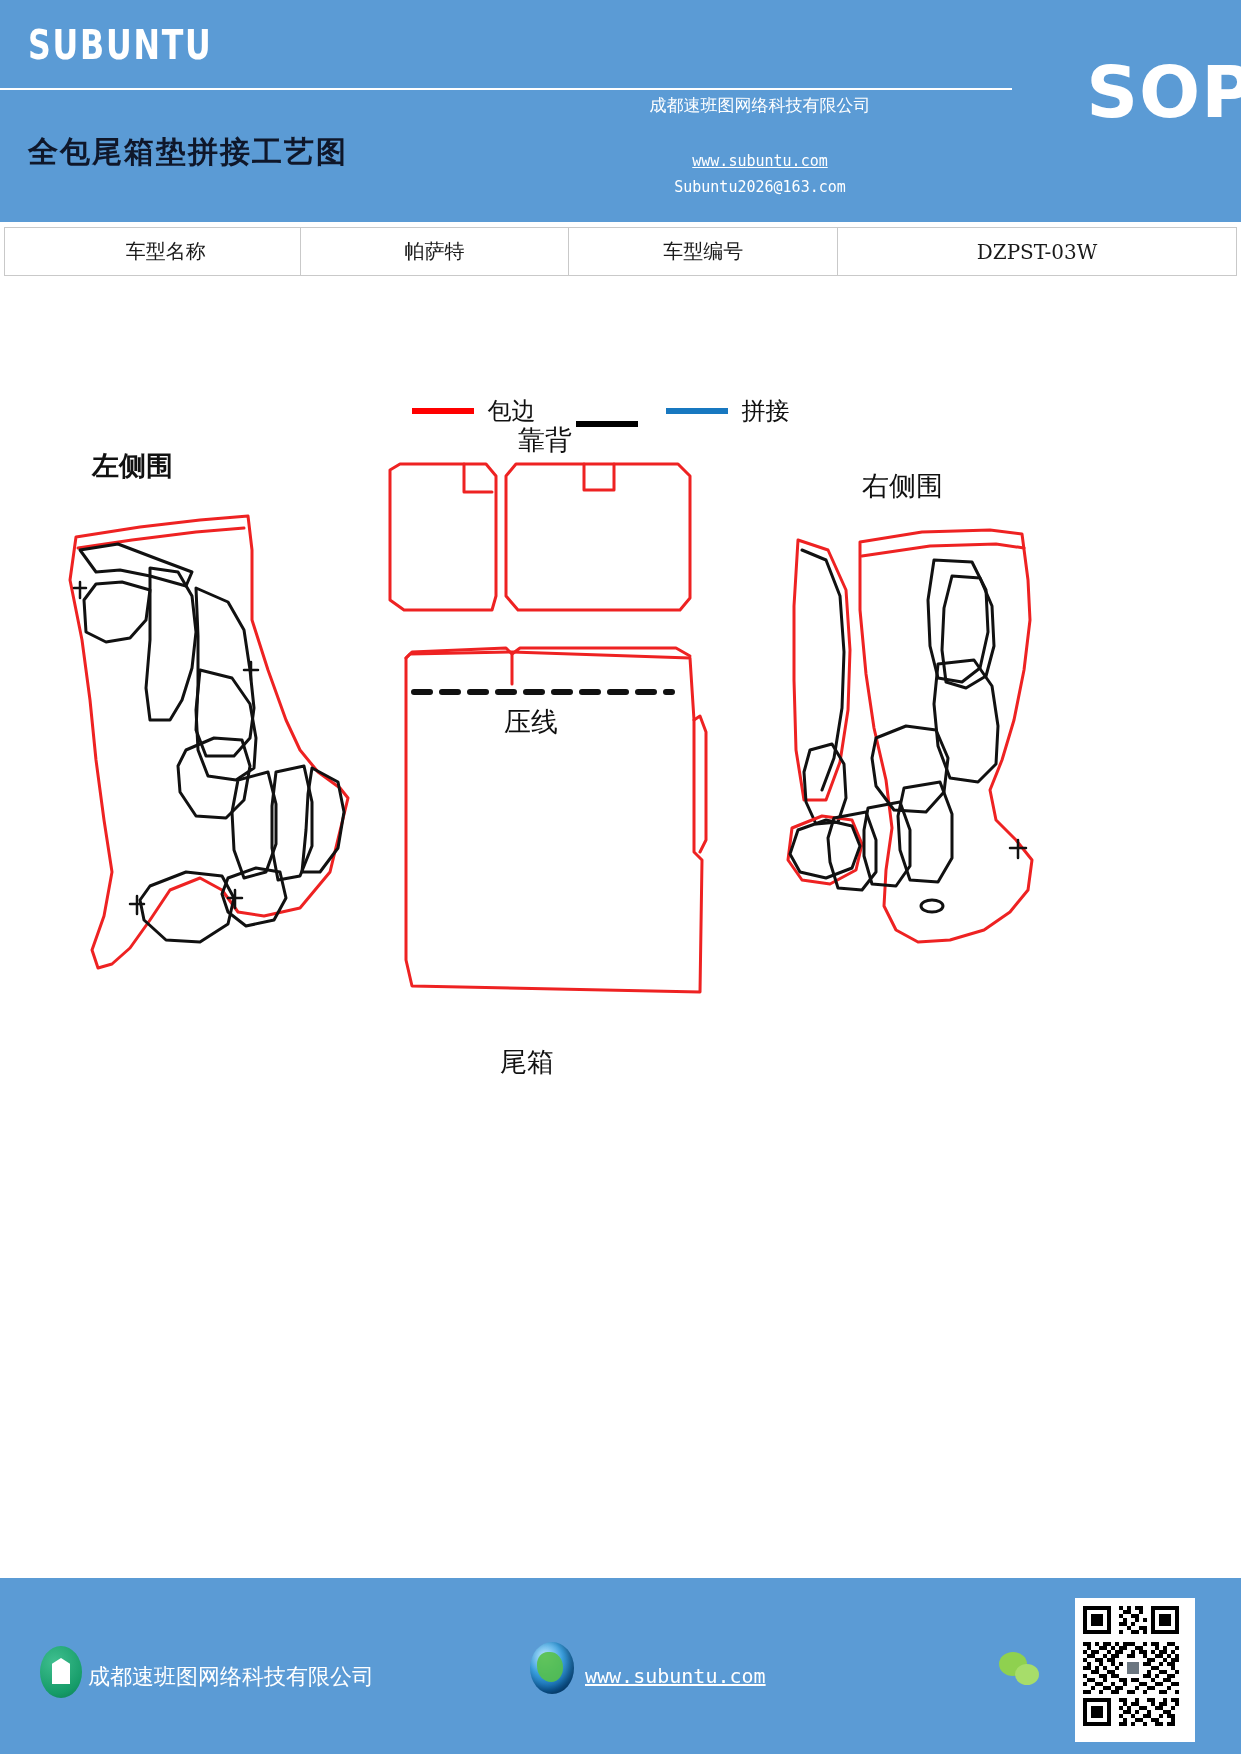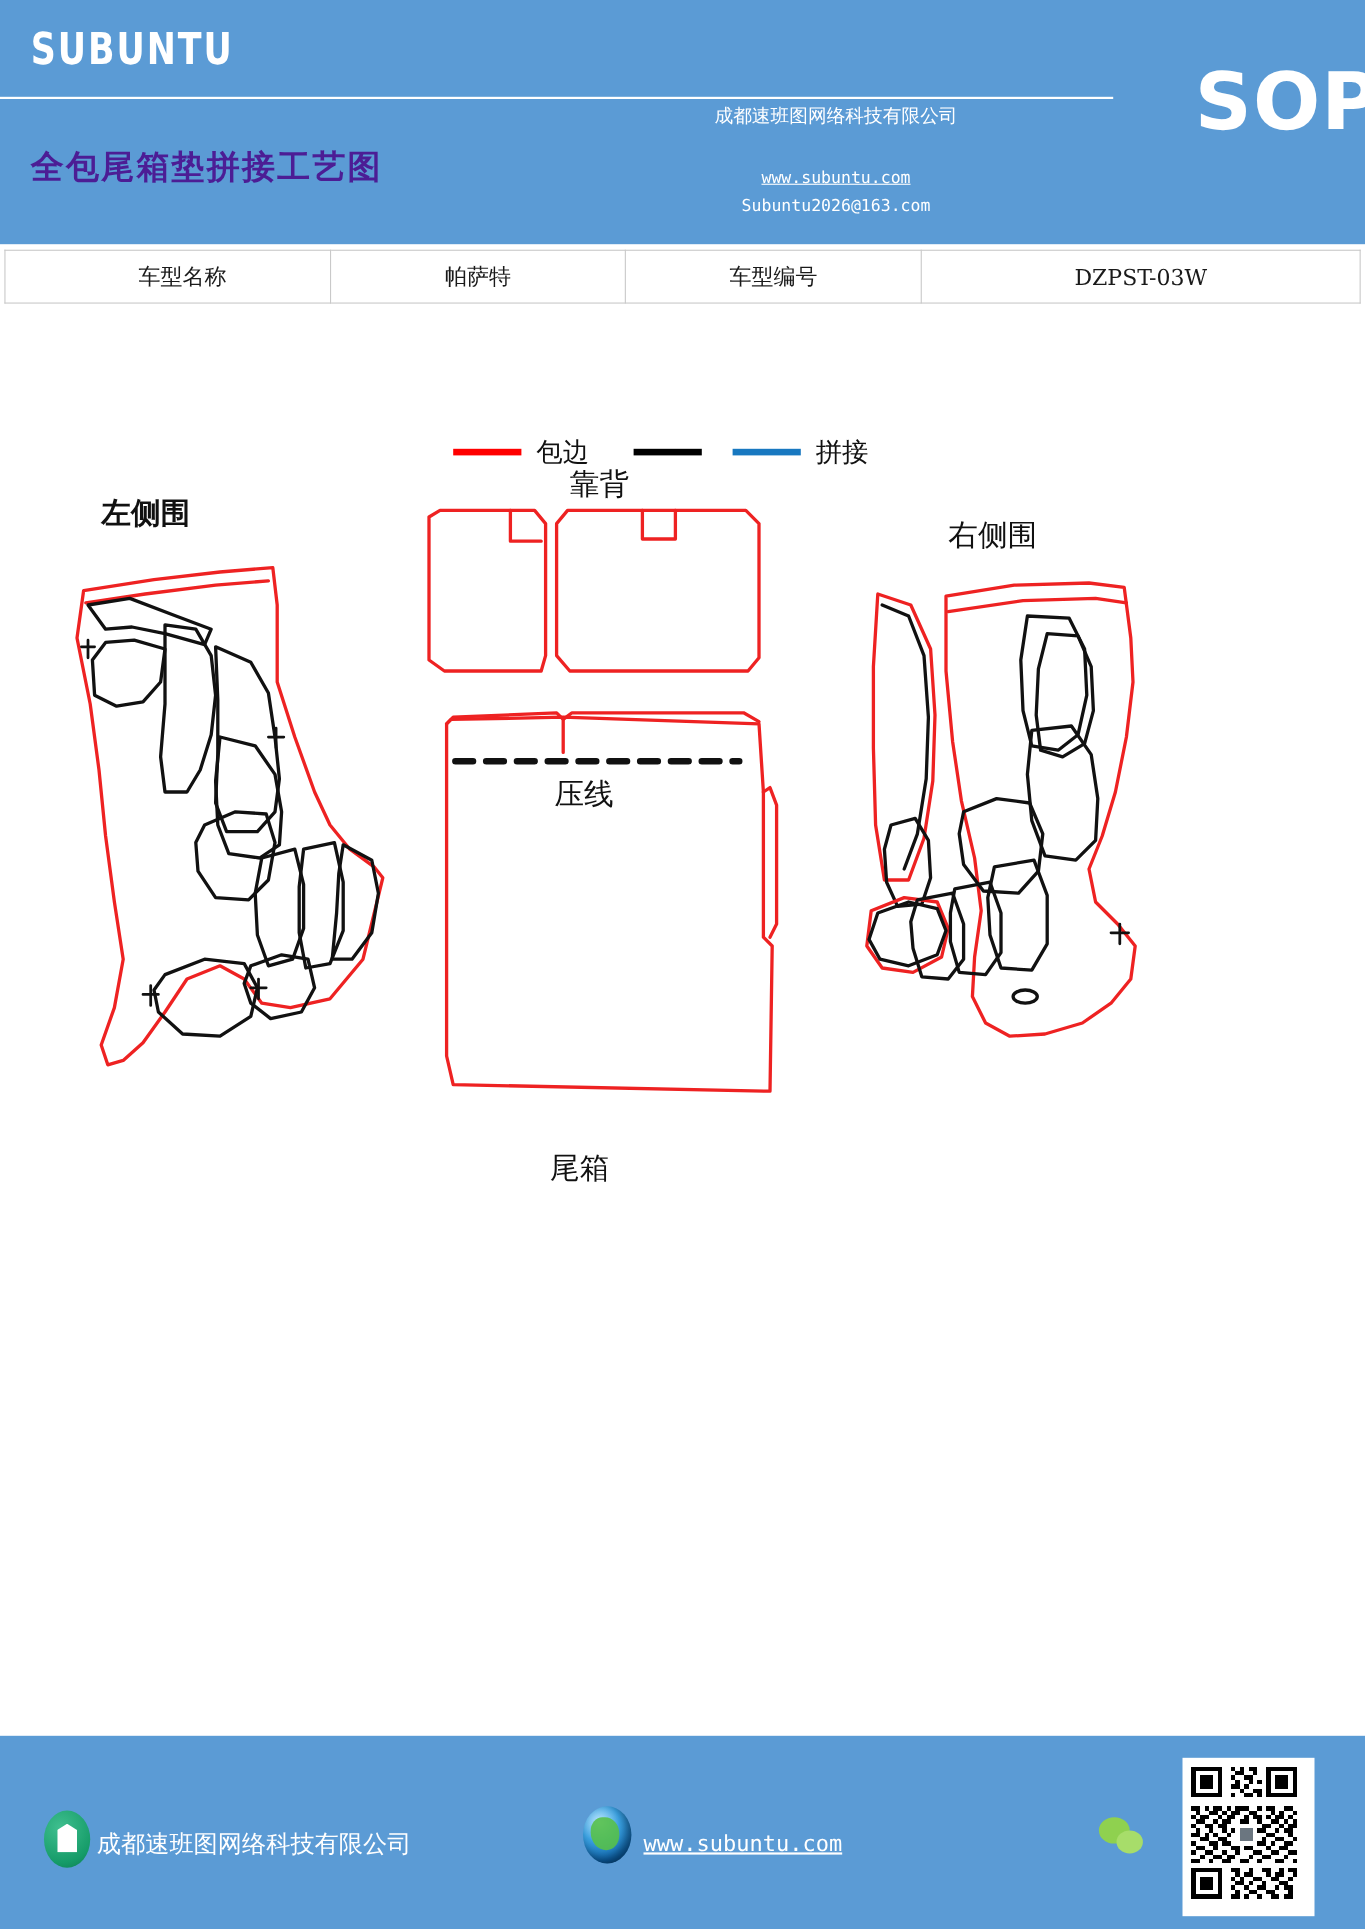--- a/index.html
+++ b/index.html
@@ -25,21 +25,21 @@
     position:absolute;left:0px;top:88px;width:1012px;height:2px;background:#ffffff;
   }
   .sop{
     position:absolute;right:18px;top:56px;
     color:#ffffff;font-weight:bold;font-size:72px;line-height:72px;
     font-family:"DejaVu Sans","Liberation Sans",sans-serif;
     letter-spacing:1px;
   }
   .doc-title{
     position:absolute;left:28px;top:132px;
-    color:#4c1d95;font-size:30px;font-weight:bold;letter-spacing:2px;
+    color:#0f172a;font-size:30px;font-weight:bold;letter-spacing:2px;
     font-family:"DejaVu Sans","Liberation Sans",sans-serif;
   }
   .company-cn{
     position:absolute;left:620px;top:94px;width:280px;text-align:center;
     color:#ffffff;font-size:17px;font-family:"DejaVu Serif","Liberation Serif",serif;
   }
   .site{
     position:absolute;left:620px;top:152px;width:280px;text-align:center;
     color:#ffffff;font-size:15px;text-decoration:underline;
     font-family:"DejaVu Sans Mono","Liberation Mono",monospace;
@@ -63,21 +63,21 @@
     font-family:"DejaVu Serif","Liberation Serif",serif;
   }
   .info-table td.k{width:275px;padding-left:28px;}
   .info-table td.v{width:275px;margin-left:46px;}
   .info-table td.k2{width:275px;}
   .info-table td.v2{width:408px;}
   .mono-val{font-family:"DejaVu Sans","Liberation Sans",sans-serif;font-size:20px;}
   
   .legend{
     position:absolute;left:0;top:395px;width:1241px;
-    display:flex;justify-content:center;align-items:center;gap:0px;
+    display:flex;justify-content:center;align-items:flex-end;gap:0px;
   }
   .lg-item{display:flex;align-items:center;}
   .lg-swatch{width:62px;height:6px;display:inline-block;}
   .lg-label{
     font-size:24px;color:#111;margin-left:14px;margin-right:40px;
     font-family:"DejaVu Serif","Liberation Serif",serif;
   }
   
   .drawing{
     position:absolute;left:0;top:420px;width:1241px;height:660px;

